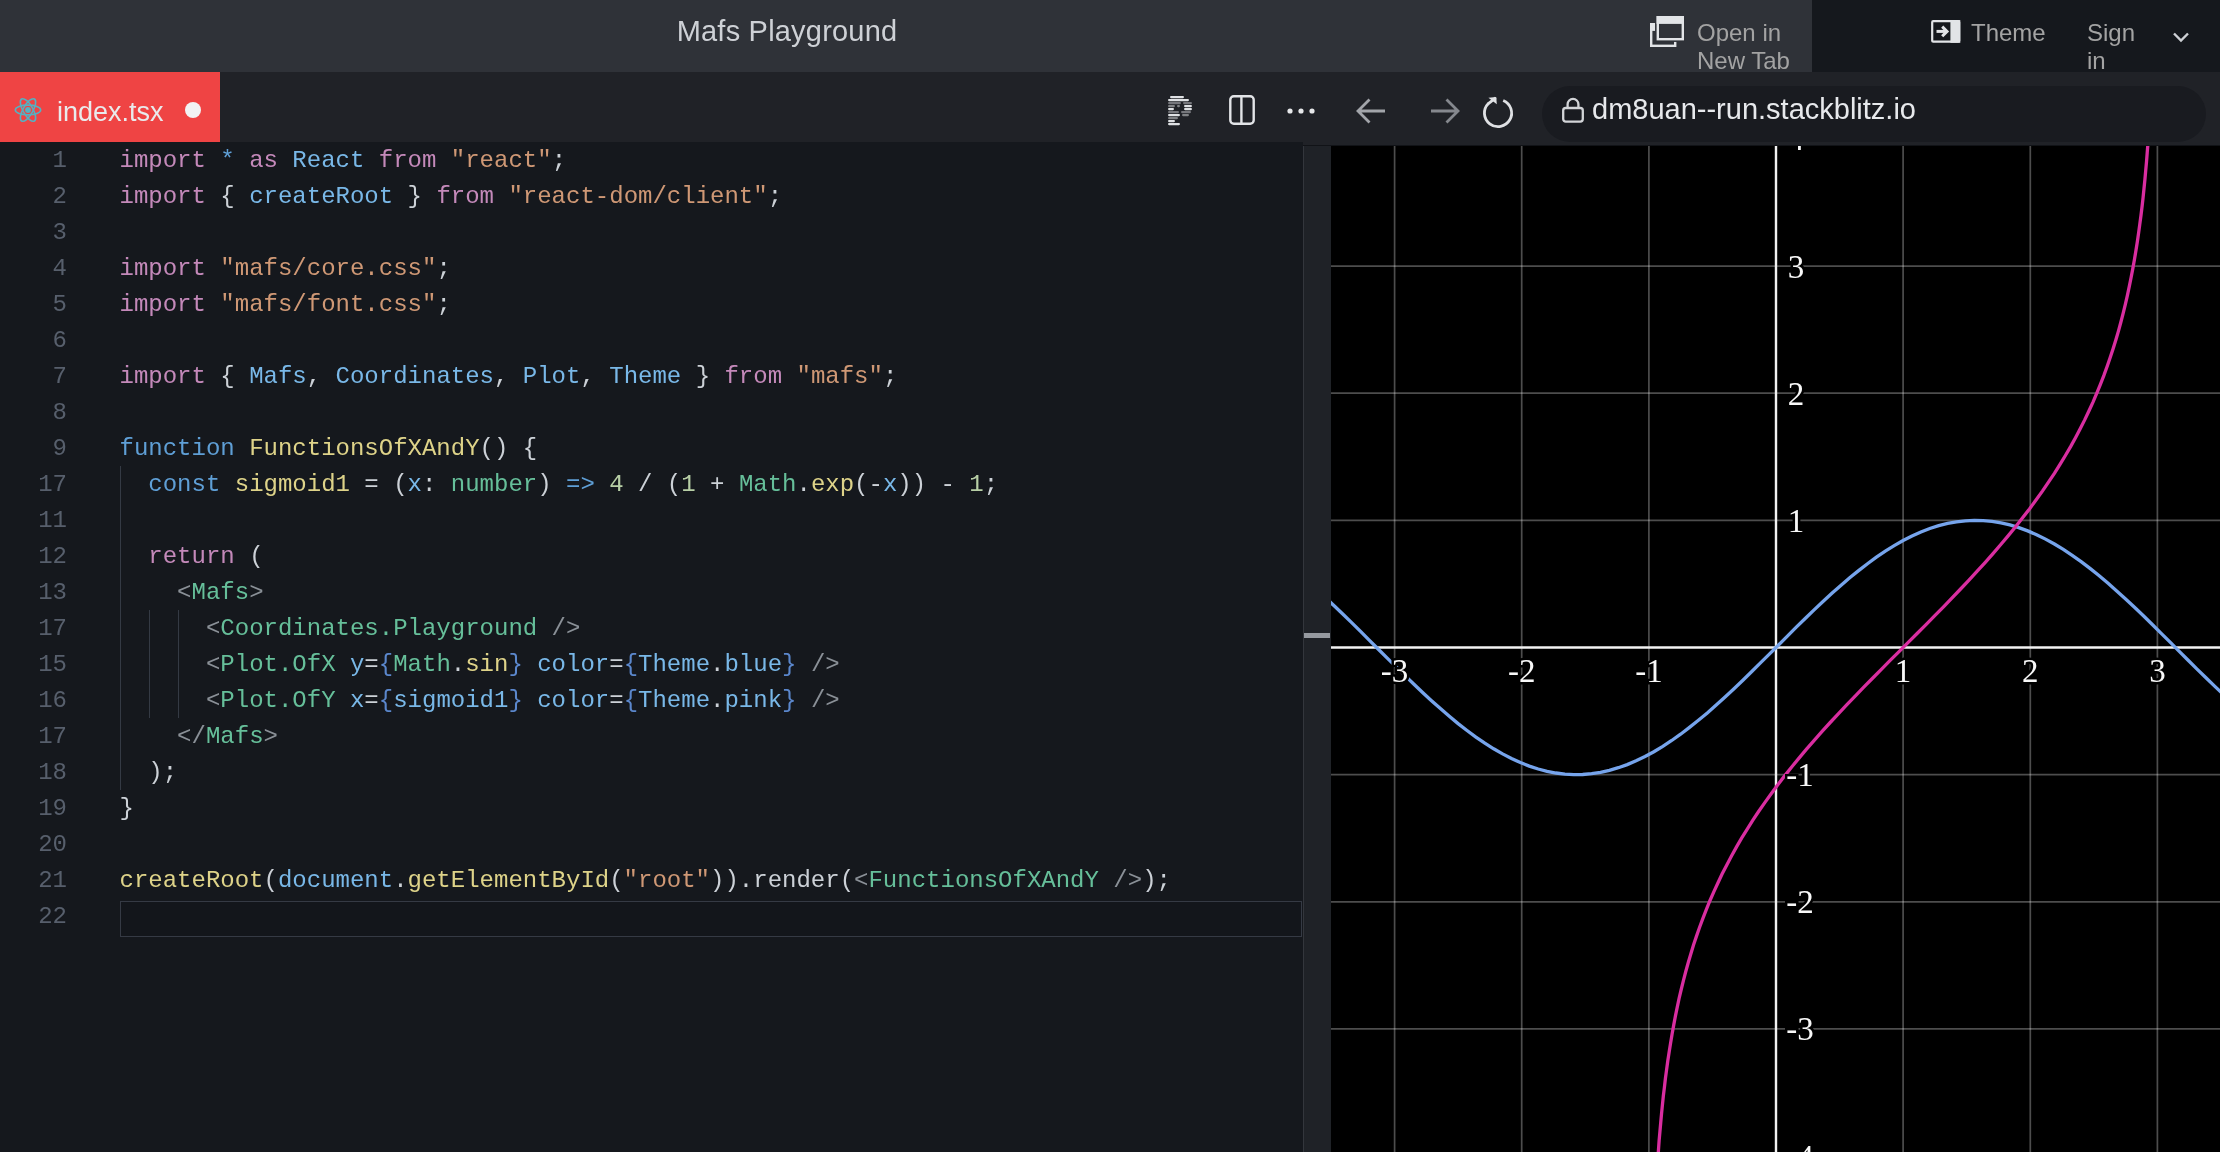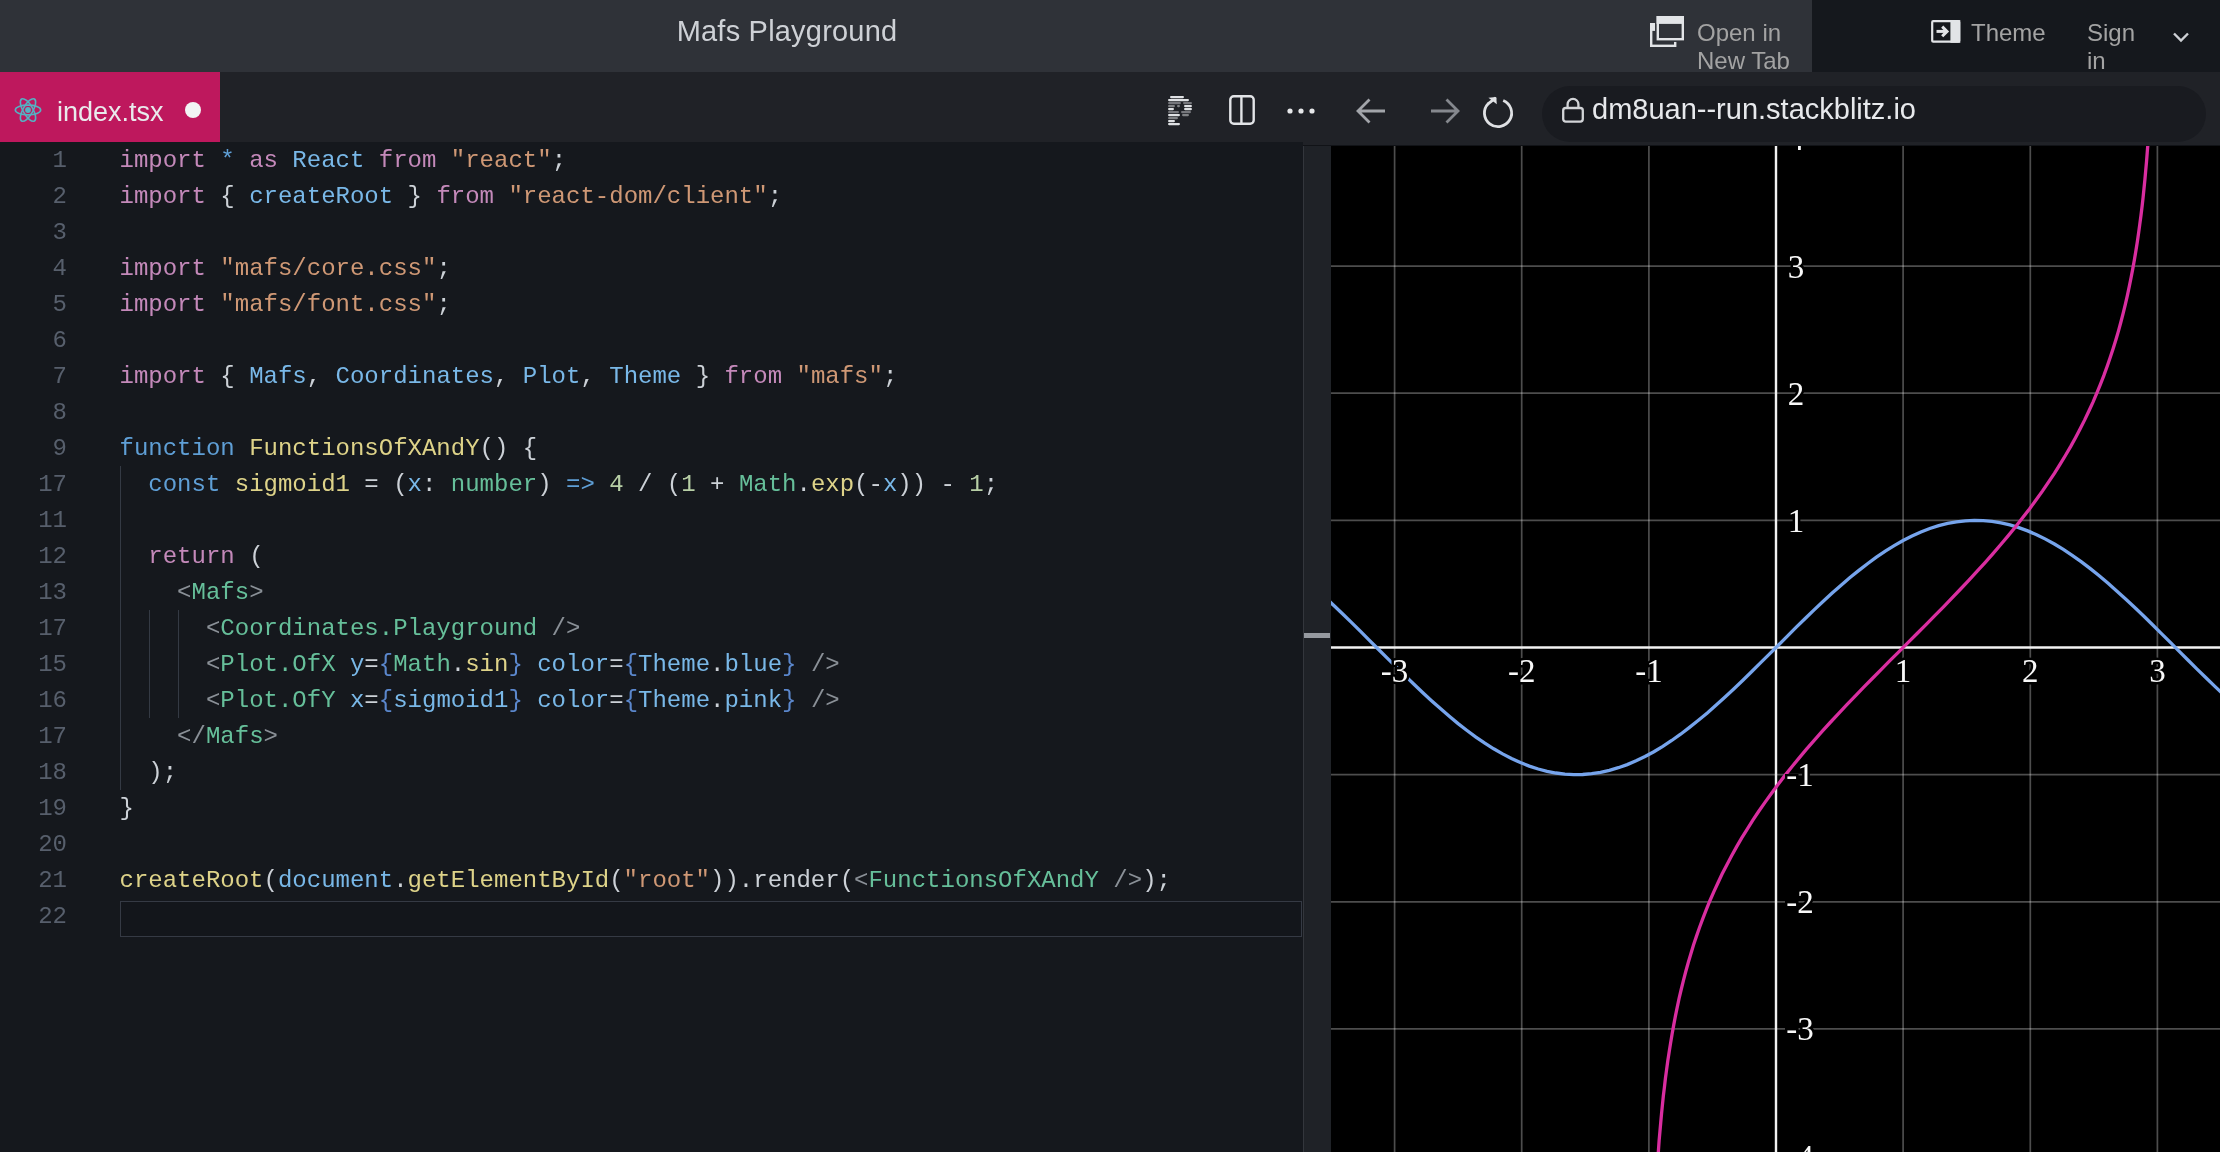--- a/index.html
+++ b/index.html
@@ -1,20 +1,20 @@
 <!DOCTYPE html>
 <html><head><meta charset="utf-8">
 <style>
 *{margin:0;padding:0;box-sizing:border-box}
 html,body{width:2220px;height:1152px;overflow:hidden;background:#15181d;font-family:"Liberation Sans",sans-serif}
 #topbar{position:absolute;left:0;top:0;width:1812px;height:72px;background:#2f3238}
 #title{position:absolute;left:787px;top:15px;transform:translateX(-50%);font-size:29px;color:#ced1d6;letter-spacing:0.2px}
 .tbtxt{position:absolute;top:19px;font-size:24px;color:#a3a3a3}
 #strip{position:absolute;left:0;top:72px;width:2220px;height:74px;background:#202227;border-bottom:1px solid #111317}
-#tab{position:absolute;left:0;top:72px;width:220px;height:74px;background:#be185d}
+#tab{position:absolute;left:0;top:72px;width:220px;height:74px;background:#ef4444}
 #tabname{position:absolute;left:57px;top:25px;font-size:27px;color:#e9eaec}
 #editor{position:absolute;left:0;top:142px;width:1303px;height:1006px;background:#15181d}
 pre{font-family:"Liberation Mono",monospace;font-size:24px;line-height:36px;color:#ccd1d7;position:absolute;top:1px;left:0;white-space:pre}
 .g{display:inline-block;width:67px;text-align:right;color:#575f6c;margin-right:52.5px}
 .pk{color:#c489ba}.bk{color:#5f9fd6}.lb{color:#79b8e8}.kh{color:#ded389}.gr{color:#66bf9a}
 .st{color:#cf9875}.nm{color:#b8cfa6}.ab{color:#8a9097}.jb{color:#5b87cc}
 .ig{position:absolute;width:1px;background:#343a44}
 #aline{position:absolute;left:120px;top:759px;width:1182px;height:36px;border:1px solid #353a44;background:#13161b}
 #divider{position:absolute;left:1303px;top:146px;width:28px;height:1006px;background:#1f2227;border-left:1px solid #33363c}
 #handle{position:absolute;left:1304px;top:633px;width:26px;height:5px;background:#969aa0}

